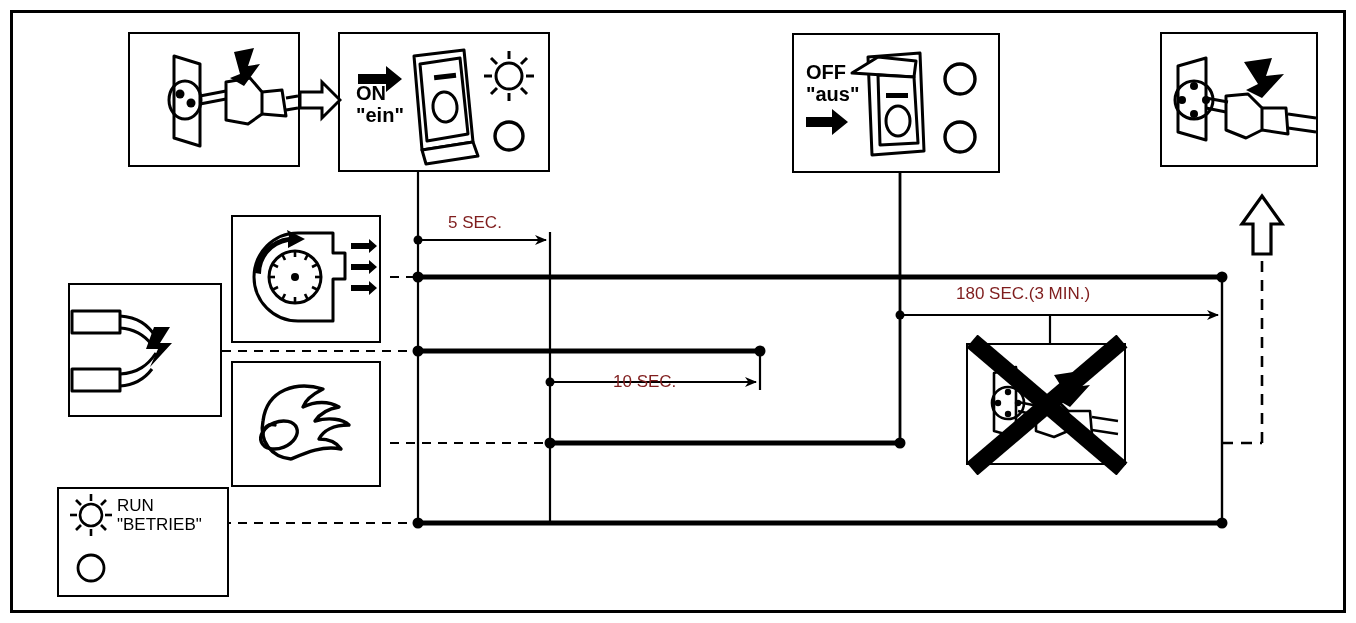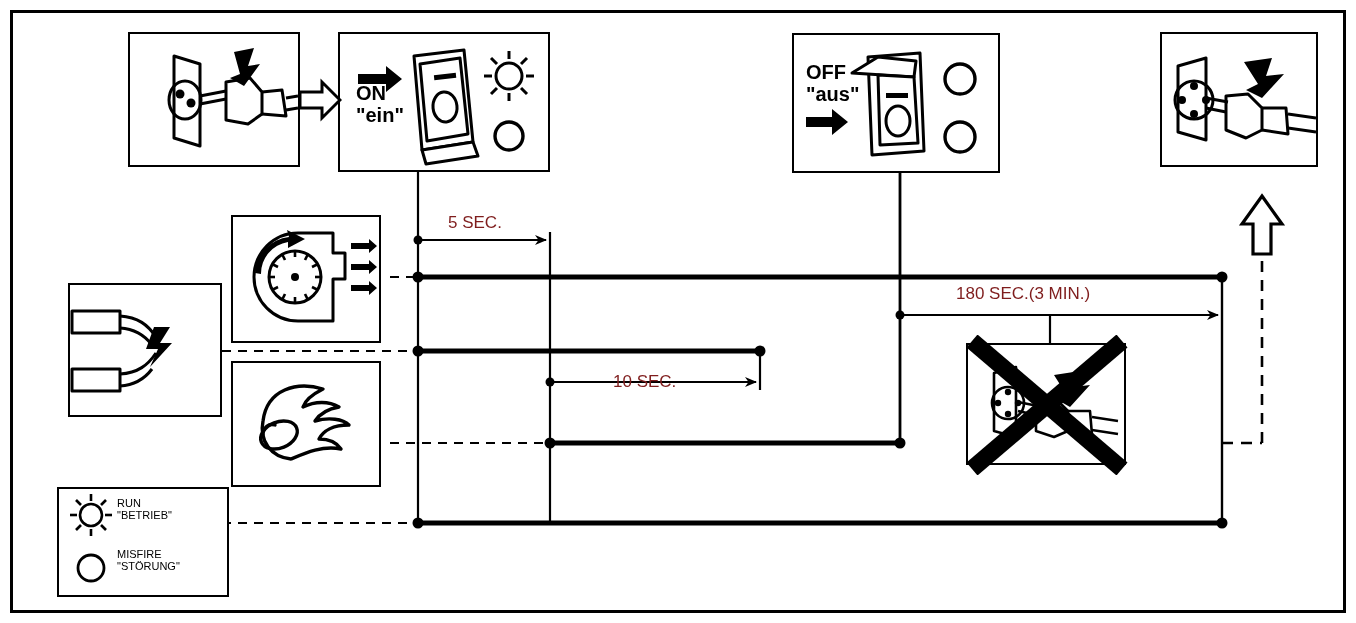--- a/index.html
+++ b/index.html
@@ -53,21 +53,21 @@
   .sw-lbl {
     position: absolute;
     font-size: 20px;
     font-weight: 700;
     line-height: 1.08;
     color: #000;
     white-space: nowrap;
   }
   .legend-txt {
     position: absolute;
-    font-size: 11px;
+    font-size: 17px;
     line-height: 1.1;
     color: #000;
     white-space: nowrap;
   }
 </style>
 </head>
 <body>
 
 <div id="stage">
 
@@ -340,22 +340,18 @@
         <line x1="22" y1="36" x2="17" y2="41"></line>
       </g>
 
       <circle cx="32" cy="79" r="13" fill="none" stroke="#000" stroke-width="2.8"></circle>
     </svg>
   </div>
   <div class="legend-txt" style="left:117px; top:497px;">
     <div>RUN</div>
     <div>"BETRIEB"</div>
   </div>
-  <div class="legend-txt" style="left:117px; top:548px;">
-    <div>MISFIRE</div>
-    <div>"STÖRUNG"</div>
-  </div>
 
   <div class="lbl timing-lbl" style="left:448px; top:213px;">5 SEC.</div>
   <div class="lbl timing-lbl" style="left:613px; top:372px;">10 SEC.</div>
   <div class="lbl timing-lbl" style="left:928px; top:284px;margin-left:28px;">180 SEC.(3 MIN.)</div>
 
 </div>
 
 </body></html>

